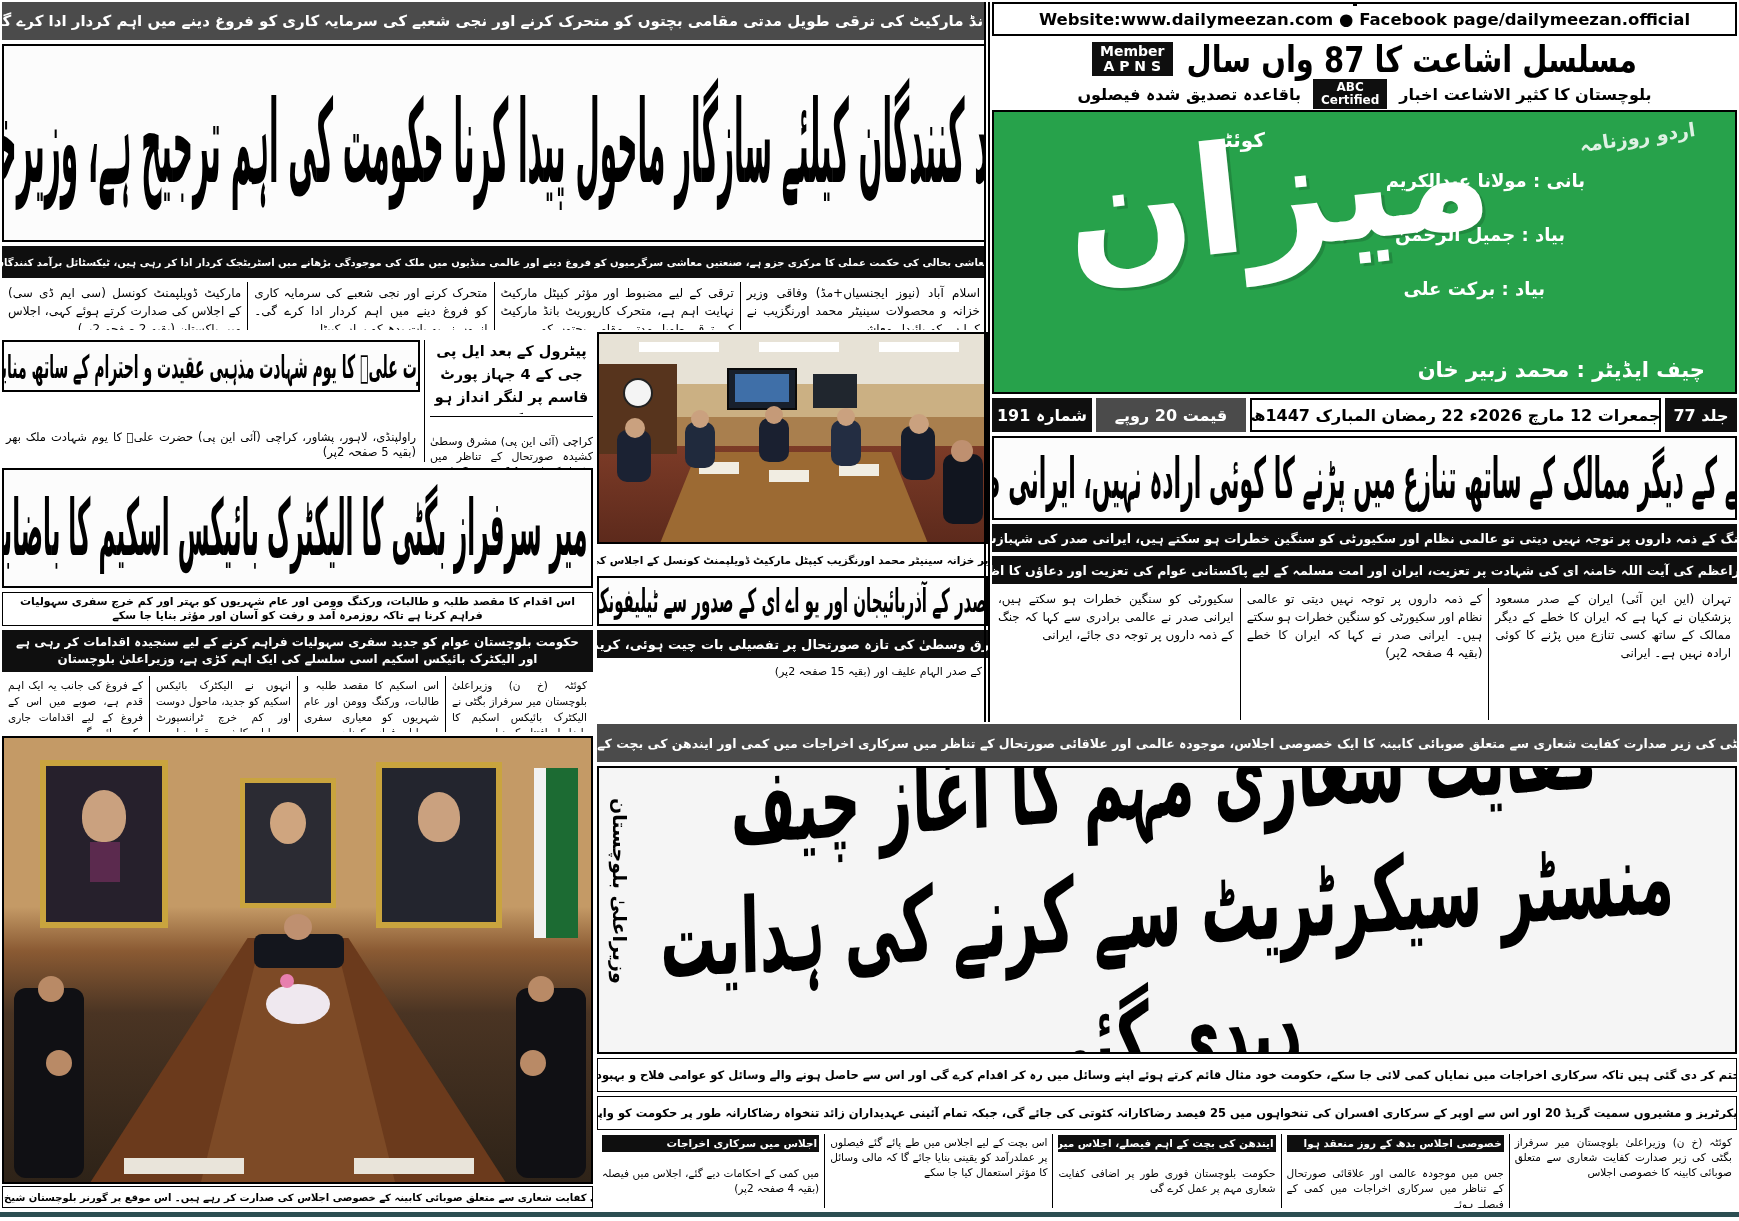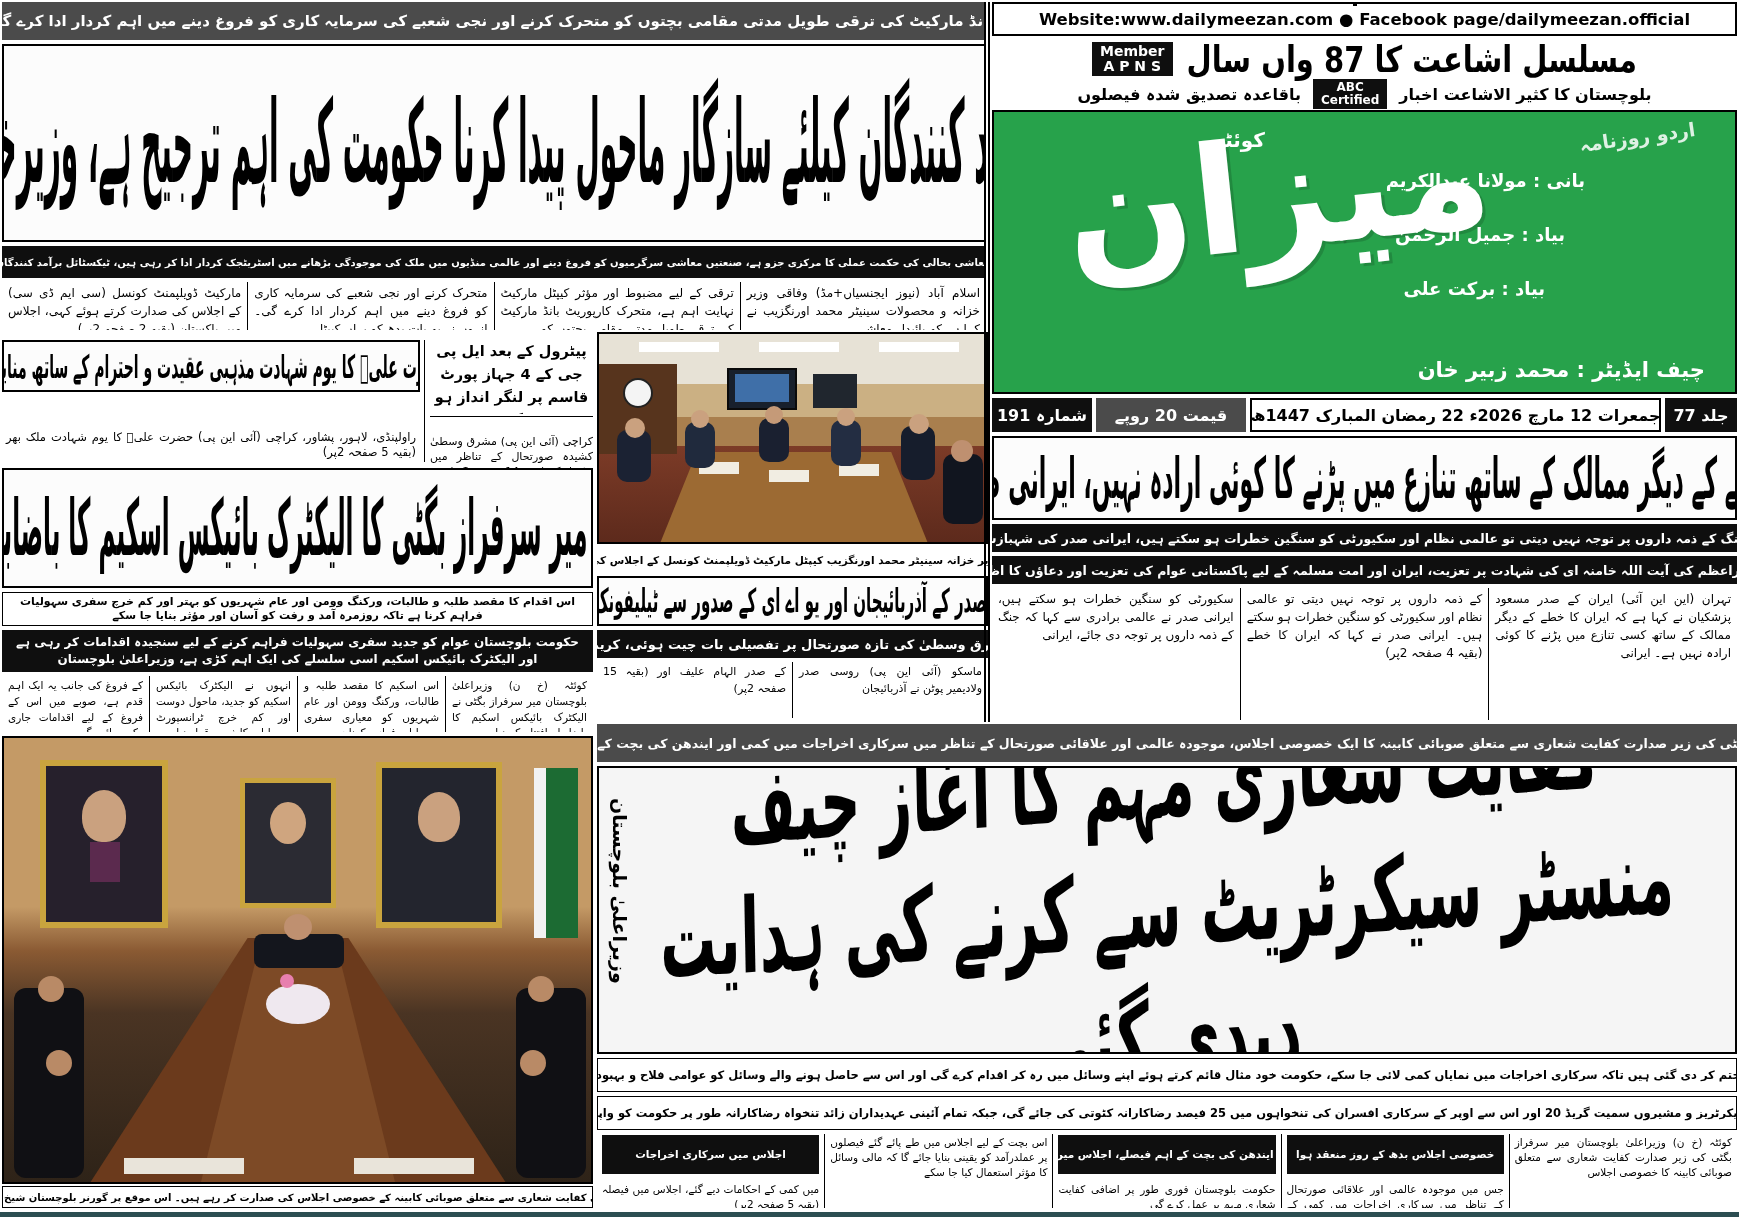--- a/index.html
+++ b/index.html
@@ -20,22 +20,22 @@
   .col+.col{border-right:1px solid #000}
   .caption{display:flex;align-items:center;justify-content:center;font-weight:bold;
            overflow:hidden;background:#fff;border:1px solid #000;white-space:nowrap}
   .badge{background:#0f0f0f;color:#fff;text-align:center;font-weight:bold;line-height:1.1;
          padding:2px 8px;font-family:"DejaVu Sans",sans-serif}
   .scene{overflow:hidden;position:absolute}
   .scene div{position:absolute}
   .vrule{background:#000}
   .bcol{flex:1;padding:1px 5px;font-size:10.5px;line-height:1.45;text-align:justify;overflow:hidden}
   .bcol+.bcol{border-right:1px solid #000}
-  .bhead{background:#0f0f0f;color:#fff;font-weight:bold;text-align:center;font-size:10.5px;
-         padding:12px 2px;margin-bottom:8px;white-space:nowrap;overflow:hidden}
+  .bhead{background:#0f0f0f;color:#fff;font-weight:bold;text-align:right;font-size:10.5px;
+         padding:1px 2px;margin-bottom:14px;white-space:nowrap;overflow:hidden}
 </style>
 </head>
 <body>
 
 <div id="page">
 
   <div class="abs graybar" style="left:2px;top:2px;width:984px;height:38px;font-size:15px">
     <span>متحرک کارپوریٹ بانڈ مارکیٹ کی ترقی طویل مدتی مقامی بچتوں کو متحرک کرنے اور نجی شعبے کی سرمایہ کاری کو فروغ دینے میں اہم کردار ادا کرے گی، محمد اورنگزیب</span>
   </div>
 
@@ -189,21 +189,20 @@
     <span>اسلام آباد: وفاقی وزیر خزانہ سینیٹر محمد اورنگزیب کیپٹل مارکیٹ ڈویلپمنٹ کونسل کے اجلاس کی صدارت کر رہے ہیں</span>
   </div>
 
   <div class="abs hl box" style="left:597px;top:576px;width:391px;height:50px">
     <span style="font-size:15px;transform:scaleY(2.2)">روسی صدر کے آذربائیجان اور یو اے ای کے صدور سے ٹیلیفونک رابطے</span>
   </div>
   <div class="abs bar" style="left:597px;top:630px;width:391px;height:28px;font-size:13px">
     <span>مشرق وسطیٰ کی تازہ صورتحال پر تفصیلی بات چیت ہوئی، کریملن</span>
   </div>
   <div class="abs cols" style="left:597px;top:662px;width:391px;height:56px">
-    <div class="col" style="font-size:11px">ماسکو (آئی این پی) روسی صدر ولادیمیر پوٹن نے آذربائیجان</div>
     <div class="col" style="font-size:11px">کے صدر الہام علیف اور (بقیہ 15 صفحہ 2پر)</div>
   </div>
 
   <div class="abs hl box" style="right:2px;top:436px;width:745px;height:84px">
     <span style="font-size:22px;transform:scaleY(2.6)">خطے کے دیگر ممالک کے ساتھ تنازع میں پڑنے کا کوئی ارادہ نہیں، ایرانی صدر</span>
   </div>
   <div class="abs bar" style="right:2px;top:524px;width:745px;height:28px;font-size:12.5px">
     <span>عالمی برادری جنگ کے ذمہ داروں پر توجہ نہیں دیتی تو عالمی نظام اور سکیورٹی کو سنگین خطرات ہو سکتے ہیں، ایرانی صدر کی شہبازشریف سے گفتگو</span>
   </div>
   <div class="abs bar" style="right:2px;top:556px;width:745px;height:28px;font-size:12.5px">
@@ -241,21 +240,21 @@
     </div>
     <div class="bcol">
       <div class="bhead">ایندھن کی بچت کے اہم فیصلے، اجلاس میں طے پایا</div>
       <span>حکومت بلوچستان فوری طور پر اضافی کفایت شعاری مہم پر عمل کرے گی</span>
     </div>
     <div class="bcol">
       <span>اس بچت کے لیے اجلاس میں طے پائے گئے فیصلوں پر عملدرآمد کو یقینی بنایا جائے گا کہ مالی وسائل کا مؤثر استعمال کیا جا سکے</span>
     </div>
     <div class="bcol">
       <div class="bhead">اجلاس میں سرکاری اخراجات</div>
-      <span>میں کمی کے احکامات دیے گئے، اجلاس میں فیصلہ (بقیہ 5 صفحہ 2پر)</span>
+      <span>میں کمی کے احکامات دیے گئے، اجلاس میں فیصلہ (بقیہ 4 صفحہ 2پر)</span>
     </div>
   </div>
 
   <div class="abs" style="left:988px;top:2px;width:2px;height:720px;background:#000;
        box-shadow:-4px 0 0 #000"></div>
   <div class="abs vrule" style="left:0;top:1212px;width:1739px;height:5px;background:#2c4e52"></div>
 
 </div>
 
 </body></html>

